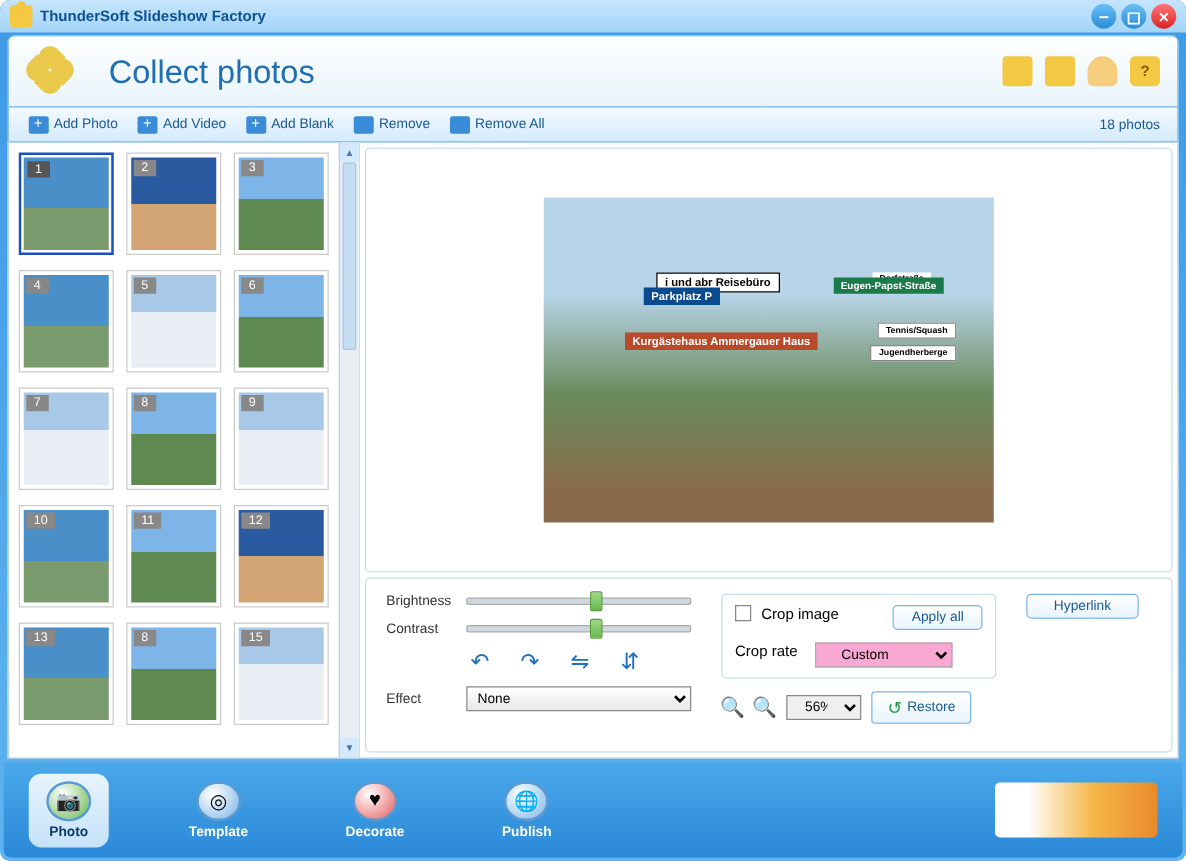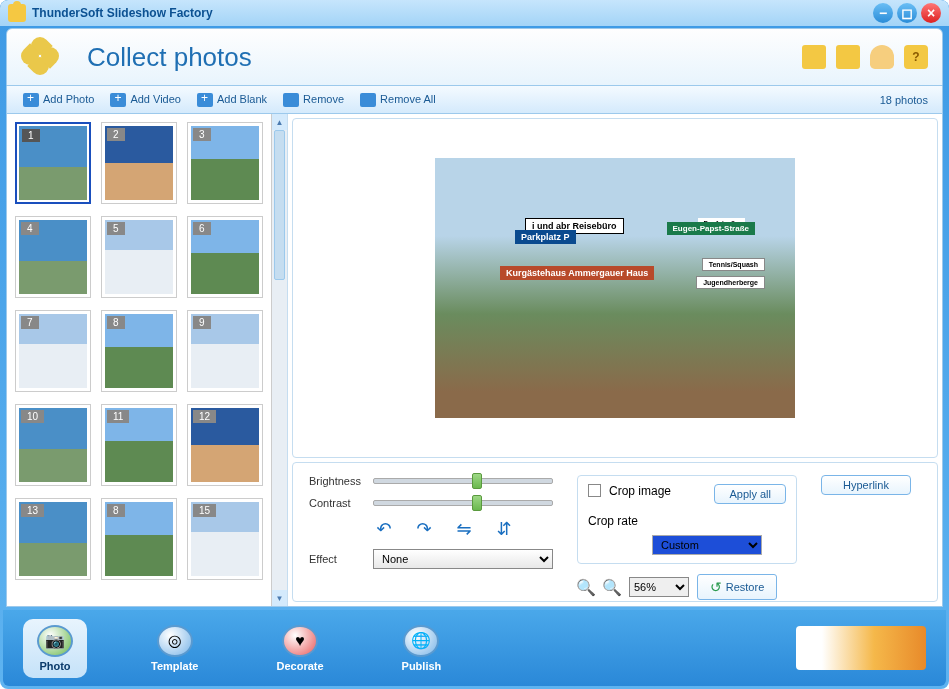--- a/index.html
+++ b/index.html
@@ -79,25 +79,25 @@
 .slider-thumb { position: absolute; top: -6px; left: 55%; width: 10px; height: 16px; background: linear-gradient(#9ed886, #6ab84e); border: 1px solid #5a9a3e; border-radius: 2px; }
 .rot-icons { display: flex; gap: 18px; margin-left: 64px; }
 .rot-icon { width: 22px; height: 20px; cursor: pointer; display:flex;align-items:center;justify-content:center; color:#1a6fc0; font-size:18px; }
 .effect-select { width: 180px; height: 20px; border: 1px solid #888; background: linear-gradient(#fff,#e8e8e8); font-size: 11px; padding: 0 4px; }
 
 .ctl-mid { display: flex; flex-direction: column; gap: 10px; }
 .crop-box { border: 1px solid #c5ddf0; border-radius: 4px; padding: 8px 10px; display:flex; flex-direction:column; gap:10px; }
 .crop-row { display: flex; align-items: flex-start; gap: 8px; }
 .checkbox { width: 13px; height: 13px; border: 1px solid #888; background: #fff; }
 .small-btn { padding: 3px 14px; border: 1px solid #7ab5e8; border-radius: 4px; background: linear-gradient(#fff, #e8f4fd); color: #1a5a94; font-size: 11px; cursor: pointer; }
-.crop-select { width: 110px; height: 20px; border: 1px solid #aaa; background: #1d4ed8; font-size: 11px; padding: 0 4px; margin-top: 21px;}
+.crop-select { width: 110px; height: 20px; border: 1px solid #aaa; background: #f9a8d4; font-size: 11px; padding: 0 16px;}
 .zoom-row { display: flex; align-items: center; gap: 8px; }
 .zoom-icon { width: 18px; height: 18px; cursor: pointer; color:#1a7a3a; font-size:16px; display:flex;align-items:center;justify-content:center; }
 .zoom-icon.out { color: #b84a2a; }
-.zoom-sel { width: 60px; height: 20px; border: 1px solid #888; font-size: 11px; padding: 0 0;}
+.zoom-sel { width: 60px; height: 20px; border: 1px solid #888; font-size: 11px; padding: 0 10px;}
 .restore-btn { padding: 4px 12px; border: 1px solid #7ab5e8; border-radius: 3px; background: linear-gradient(#fff, #e8f4fd); color: #1a5a94; font-size: 11px; cursor: pointer; display:flex;align-items:center;gap:4px; }
 .restore-btn::before { content:'↺'; color:#2a9a4e; font-size:14px; }
 
 .ctl-right { display: flex; flex-direction: column; gap: 8px; }
 
 .bottom-tabs { height: 76px; background: linear-gradient(to bottom, #4aa8ea, #2a88d8); margin: 3px; border-radius: 0 0 6px 6px; display: flex; align-items: center; padding: 0 20px; gap: 50px; }
 .btab { display: flex; flex-direction: column; align-items: center; gap: 3px; cursor: pointer; padding: 6px 14px; border-radius: 10px; }
 .btab.active { background: linear-gradient(#e8f4fd, #c5e2f9); }
 .btab-icon { width: 36px; height: 32px; border-radius: 50%; background: radial-gradient(circle at 35% 30%, #fff, #7ab5e8); border: 2px solid #5a9ad0; display:flex;align-items:center;justify-content:center; font-size:16px; }
 .btab-icon.photo { background: radial-gradient(circle at 35% 30%, #fff, #6ab84e); }

